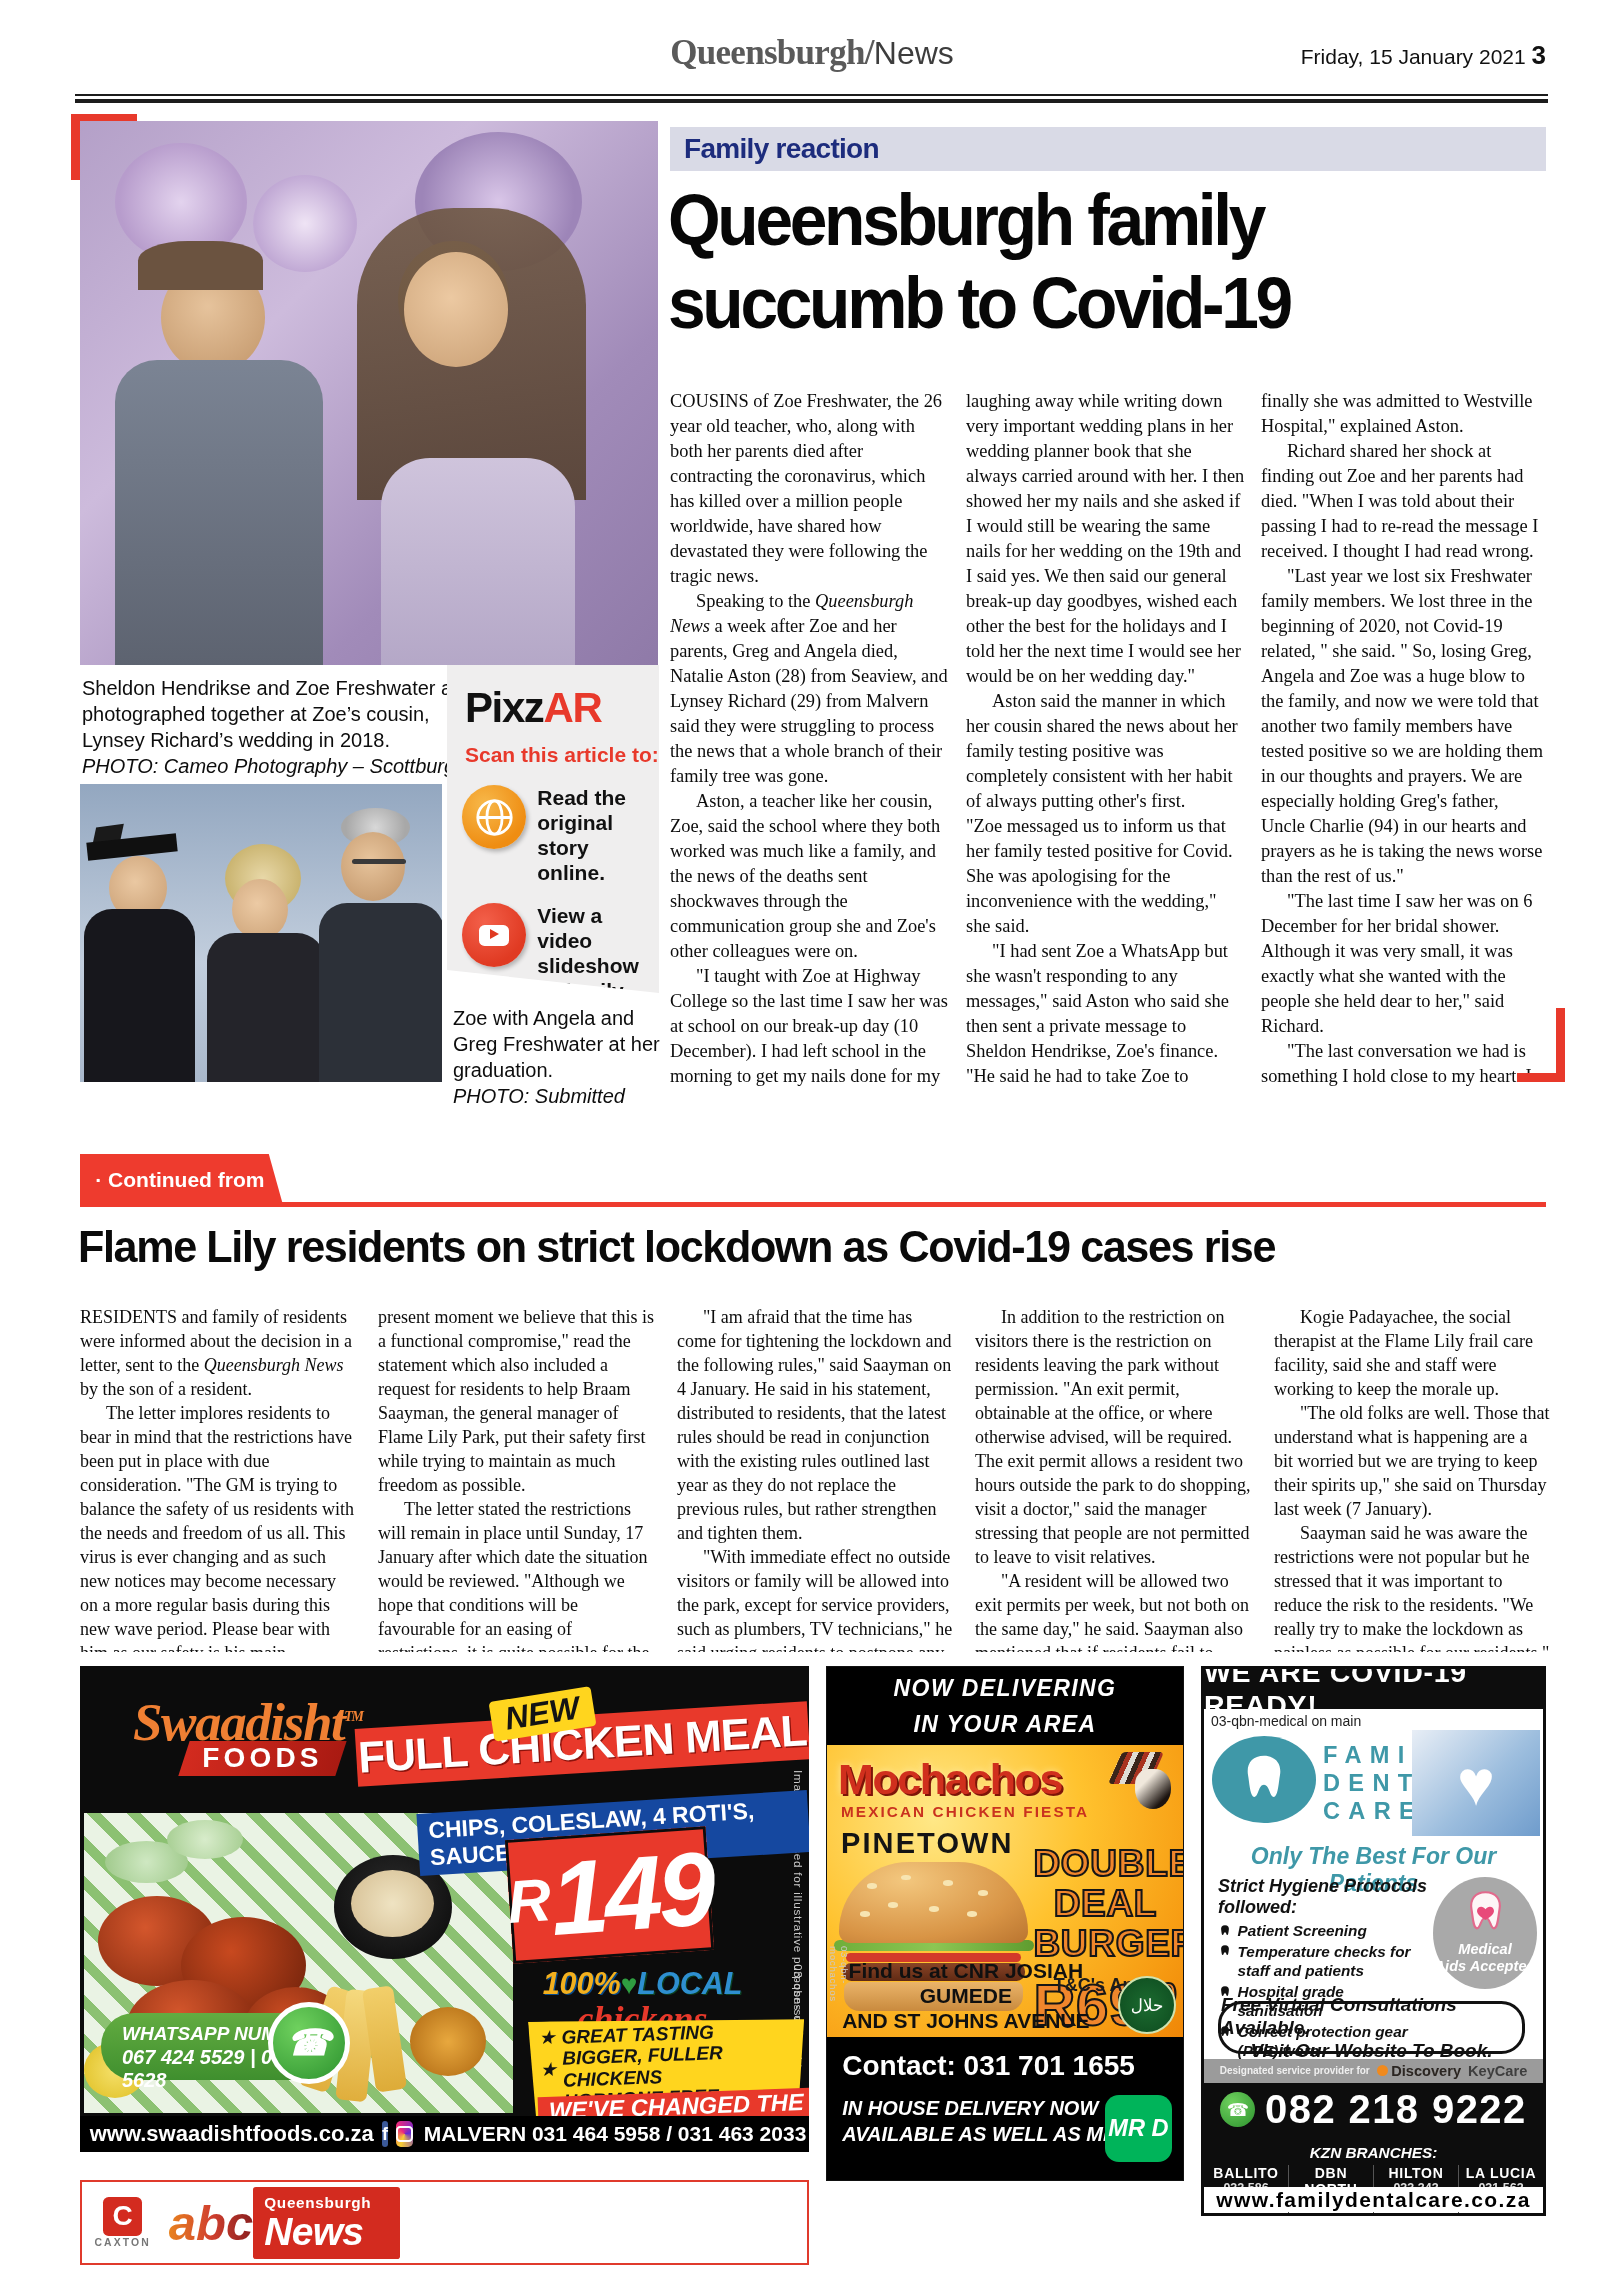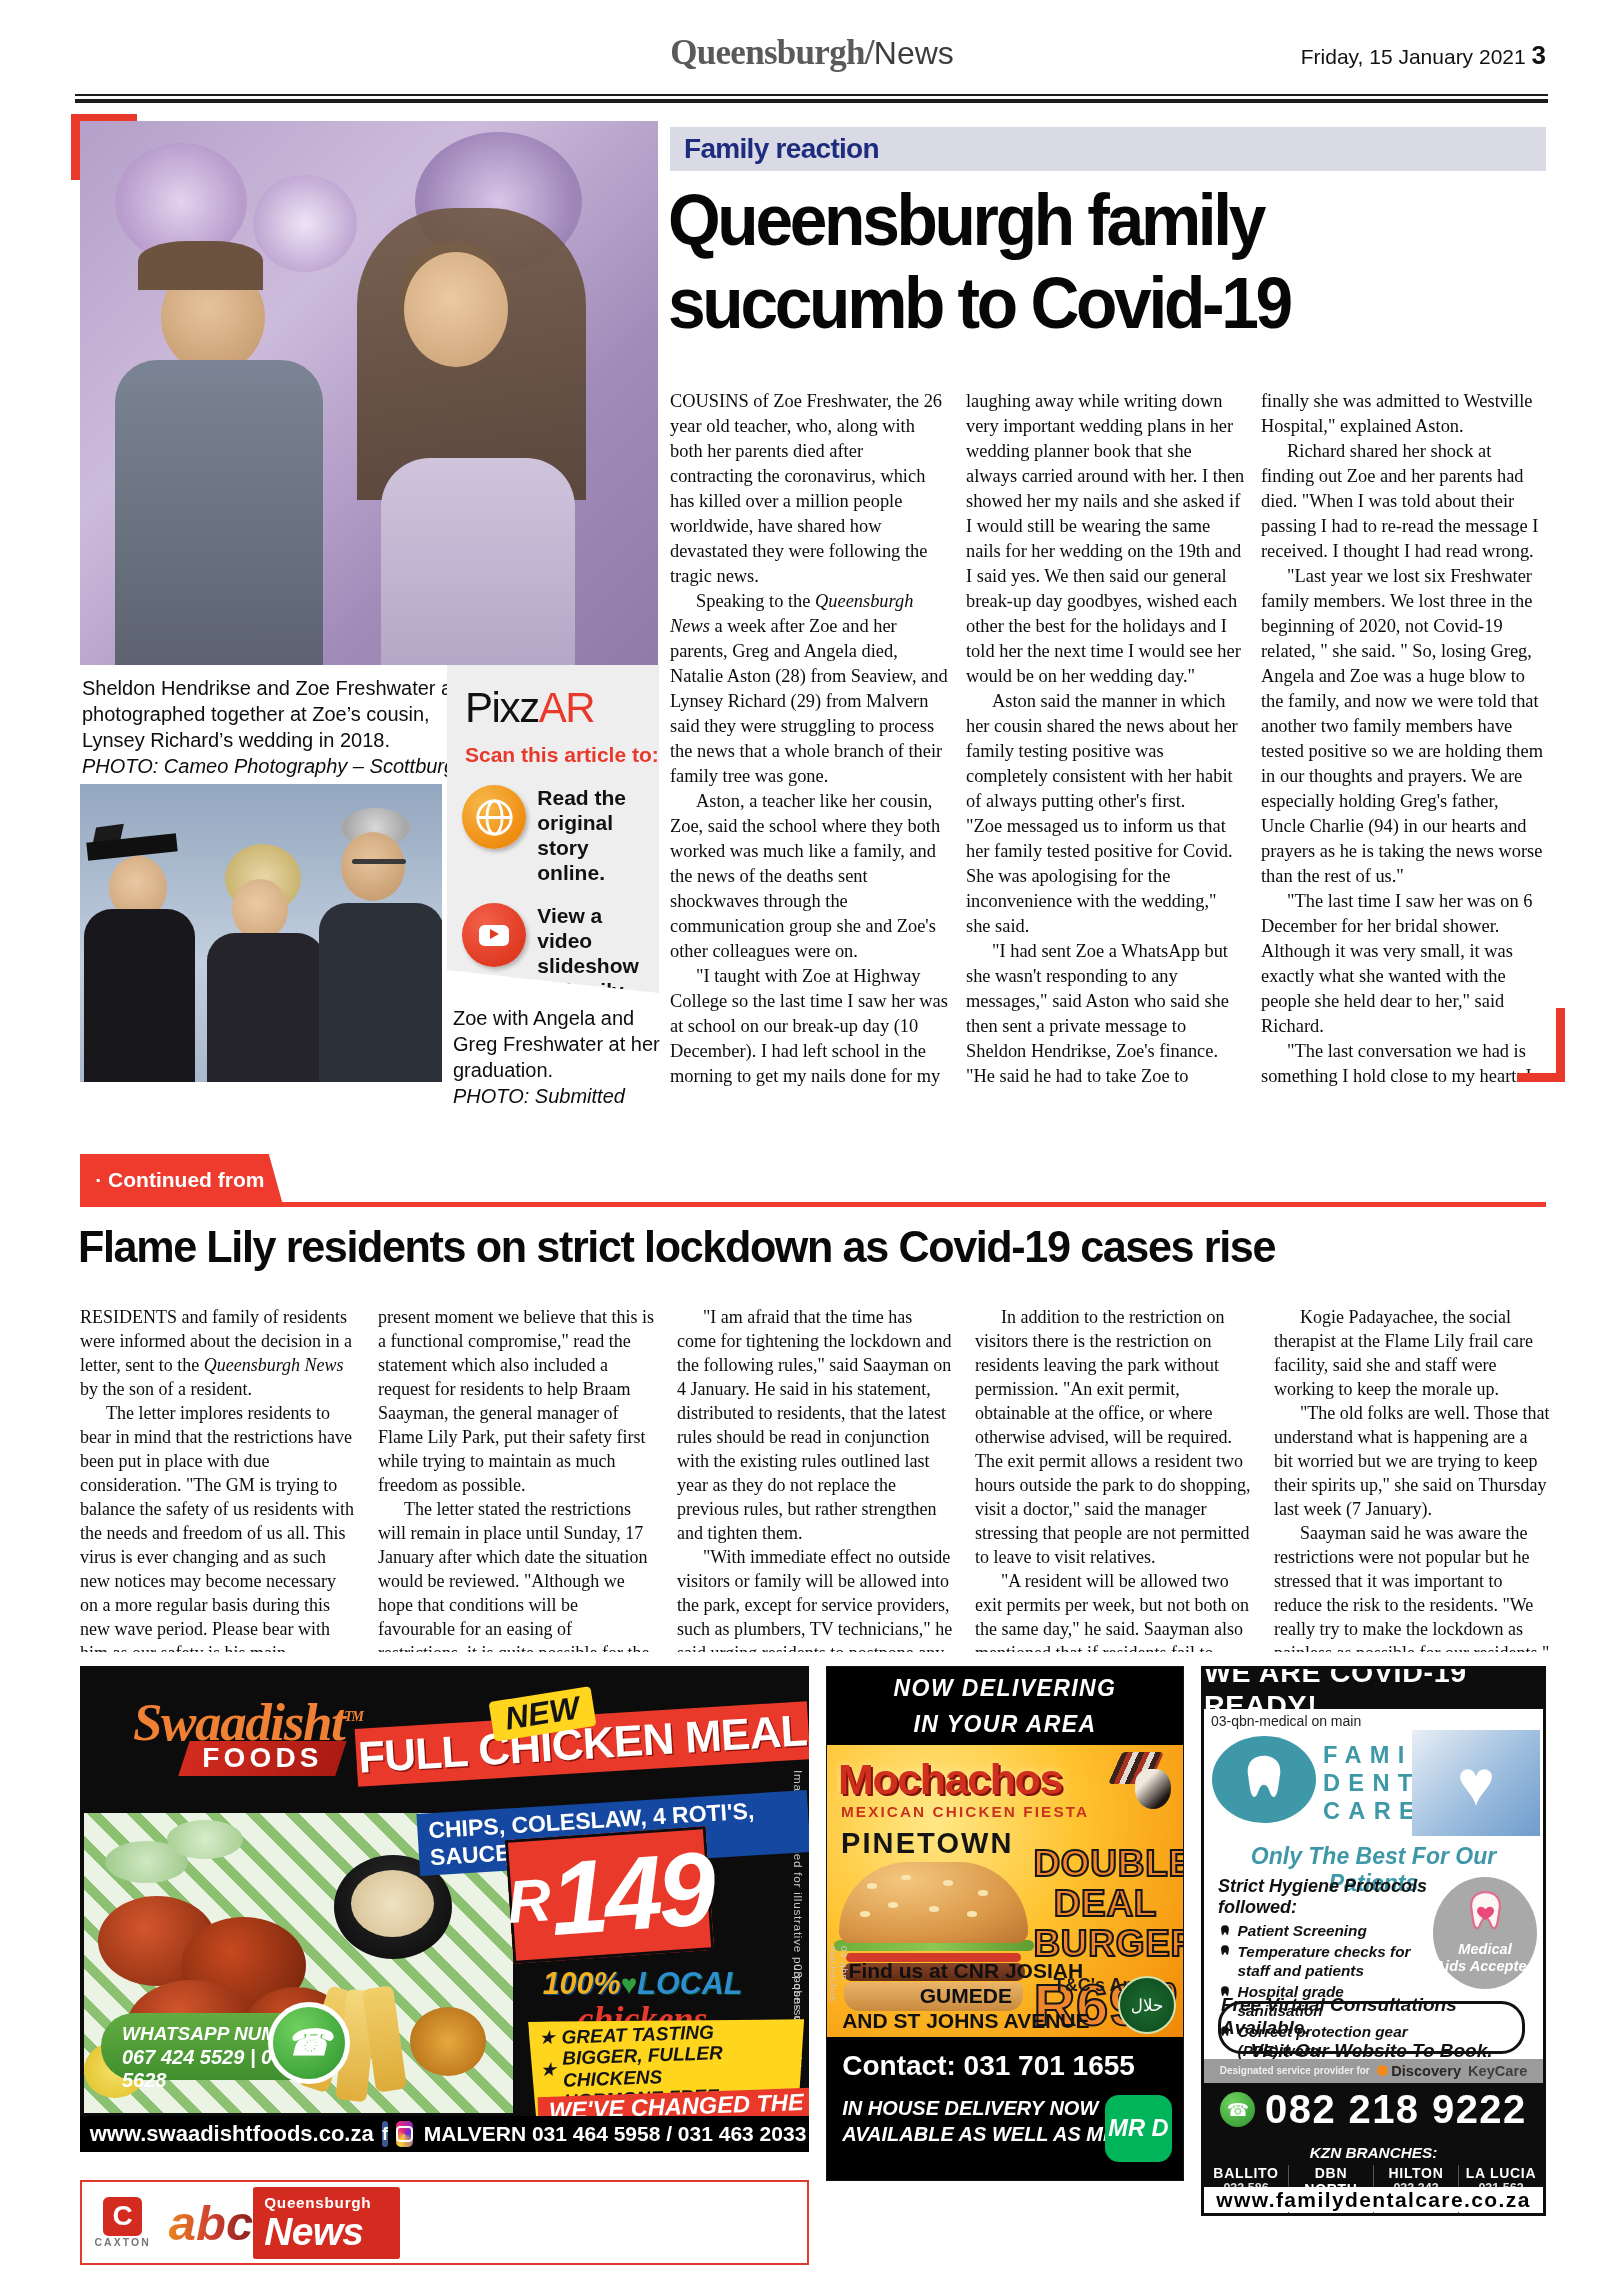--- a/index.html
+++ b/index.html
@@ -19,21 +19,21 @@
   .ph-blob{position:absolute;border-radius:50%;}
   .photo2{left:80px;top:784px;width:362px;height:298px;overflow:hidden;
     background:linear-gradient(180deg,#93a7c0 0%,#c2cedd 60%,#a9b8cb 100%);}
   .bracket-tl{left:71px;top:114px;width:57px;height:57px;border-left:9.7px solid #e8392b;border-top:9.7px solid #e8392b;}
   .bracket-br{left:1517px;top:1008px;width:39px;height:65px;border-right:9.7px solid #e8392b;border-bottom:9.7px solid #e8392b;}
   .caption{font-size:20px;line-height:26px;color:#0d0d0d;}
   .caption .credit{font-style:italic;}
   
   .pixzar{left:447px;top:665px;width:212px;height:328px;background:#efeeee;
     clip-path:polygon(0 0,100% 0,100% 100%,0 93%);padding:0;}
-  .px-logo{margin:19.4px 0 0 18px;font-size:42px;font-weight:400;letter-spacing:-1.4px;}
+  .px-logo{margin:19.4px 0 0 18px;font-size:42px;font-weight:700;letter-spacing:-1.4px;}
   .px-red{color:#e8392b;}
   .px-tag{margin:11px 0 0 18px;color:#e8392b;font-weight:700;font-size:21px;}
   .px-item{display:flex;margin:18px 0 0 15.3px;}
   .px-icon{flex:0 0 64px;height:64px;border-radius:50%;position:relative;box-shadow:2.1px 2.8px 4.2px rgba(0,0,0,.25);}
   .px-globe{background:radial-gradient(circle at 35% 30%,#f7b84a,#ef8d12 70%);}
   .px-globe svg{position:absolute;left:12.5px;top:12.5px;}
   .px-play{background:radial-gradient(circle at 35% 30%,#f3604a,#e03a22 70%);}
   .px-play .bar{position:absolute;left:16.7px;top:21.5px;width:30.5px;height:21px;background:#fff;border-radius:5.6px;}
   .px-play .tri{position:absolute;left:28px;top:26px;width:0;height:0;border-left:9.7px solid #e03a22;border-top:5.6px solid transparent;border-bottom:5.6px solid transparent;}
   .px-text{margin-left:11px;font-weight:700;font-size:21px;line-height:25px;width:118px;}

